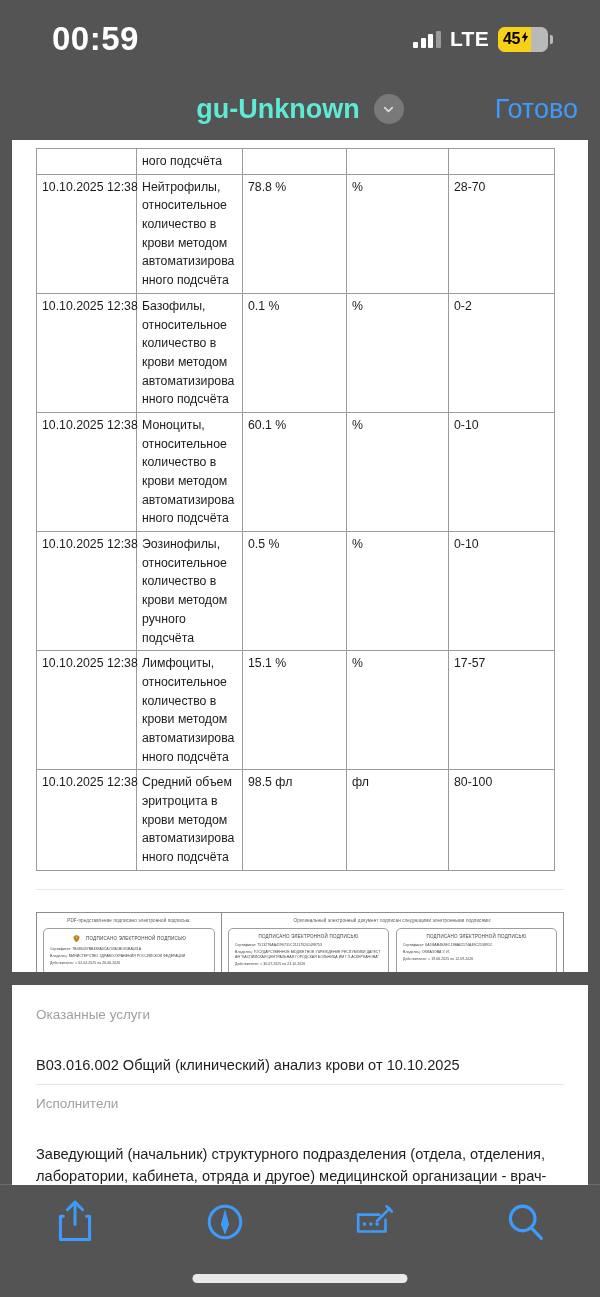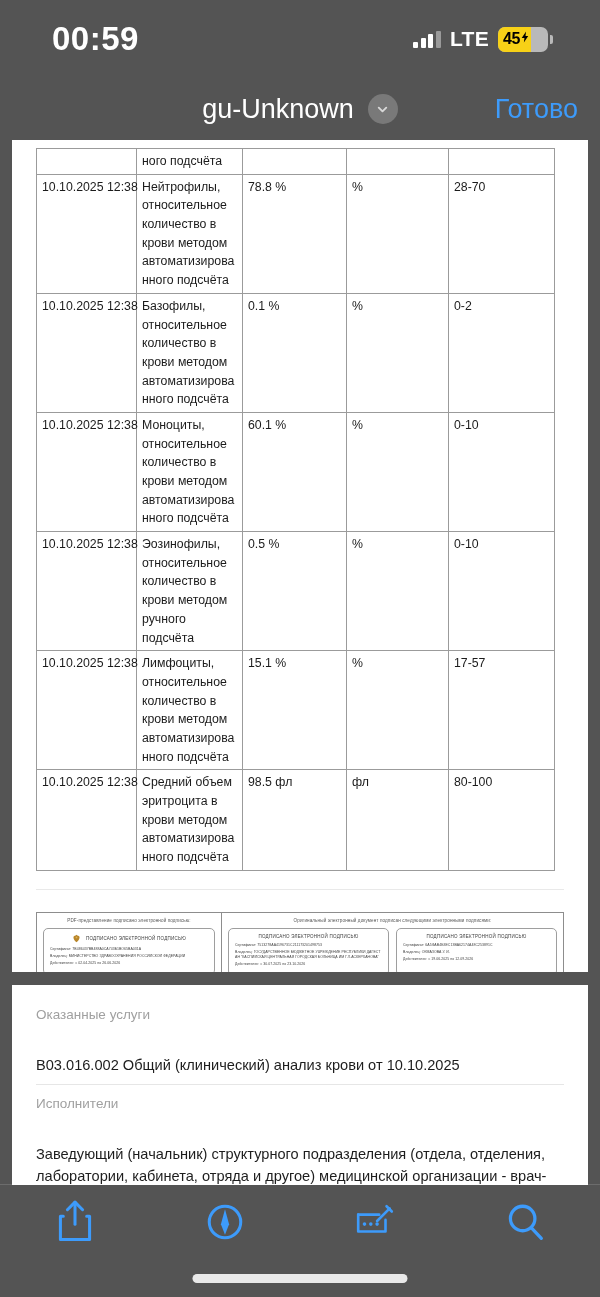--- a/index.html
+++ b/index.html
@@ -46,21 +46,21 @@
 
   
   .navbar {
     position: absolute; top: 78px; left: 0; width: 600px; height: 62px;
     display: flex; align-items: center;
   }
   .nav-title-wrap {
     position: absolute; left: 0; right: 0; display: flex;
     align-items: center; justify-content: center; gap: 14px;
   }
-  .nav-title { color: #ffffff; font-size: 27px; font-weight: 400; }
+  .nav-title { color: #5eead4; font-size: 27px; font-weight: 700; }
   .chev-btn {
     width: 30px; height: 30px; border-radius: 50%;
     background: rgba(255,255,255,.22);
     display: flex; align-items: center; justify-content: center;
   }
   .chev-btn svg { width: 15px; height: 15px; }
   .nav-done {
     position: absolute; right: 22px; color: #3d9bfb;
     font-size: 27px; font-weight: 400;
   }

